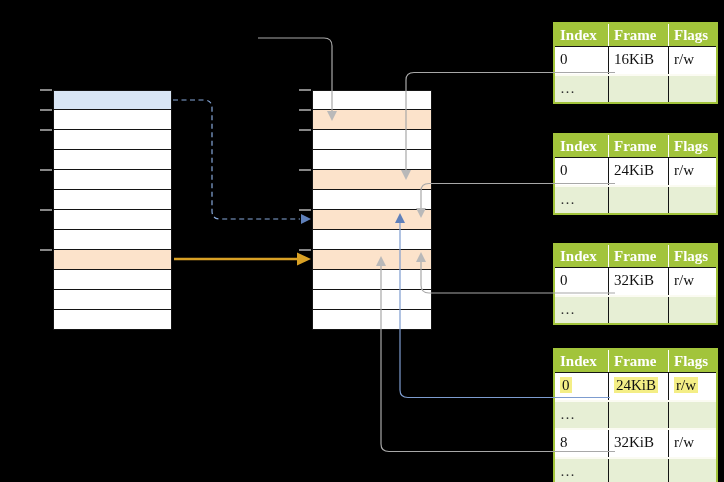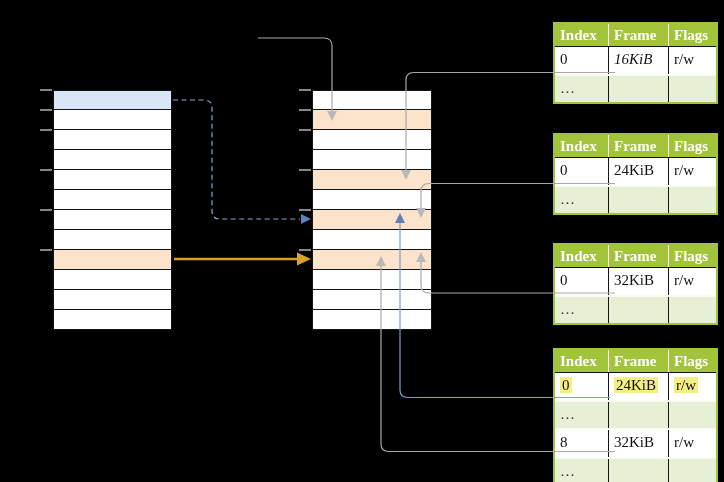--- a/index.html
+++ b/index.html
@@ -74,21 +74,21 @@
     </div>
   <div id="tables">
       <div class="ftable" style="left: 553px; top: 22px;">
         <div class="frow fhead">
           <div class="fcell hcell" style="width: 53px;">Index</div>
           <div class="fcell hcell hsep" style="width: 60px;">Frame</div>
           <div class="fcell hcell hsep" style="width: 48px;">Flags</div>
         </div>
         <div class="frow body first wrow">
           <div class="fcell" style="width: 53px;">0</div>
-          <div class="fcell bsep" style="width: 60px; font-style: italic;">16KiB</div>
+          <div class="fcell bsep" style="width: 60px;">16KiB</div>
           <div class="fcell bsep" style="width: 48px;">r/w</div>
         </div>
         <div class="frow body grow">
           <div class="fcell" style="width: 53px;">…</div>
           <div class="fcell bsep" style="width: 60px;"></div>
           <div class="fcell bsep" style="width: 48px;"></div>
         </div>
       </div>
       <div class="ftable" style="left: 553px; top: 133px;">
         <div class="frow fhead">

